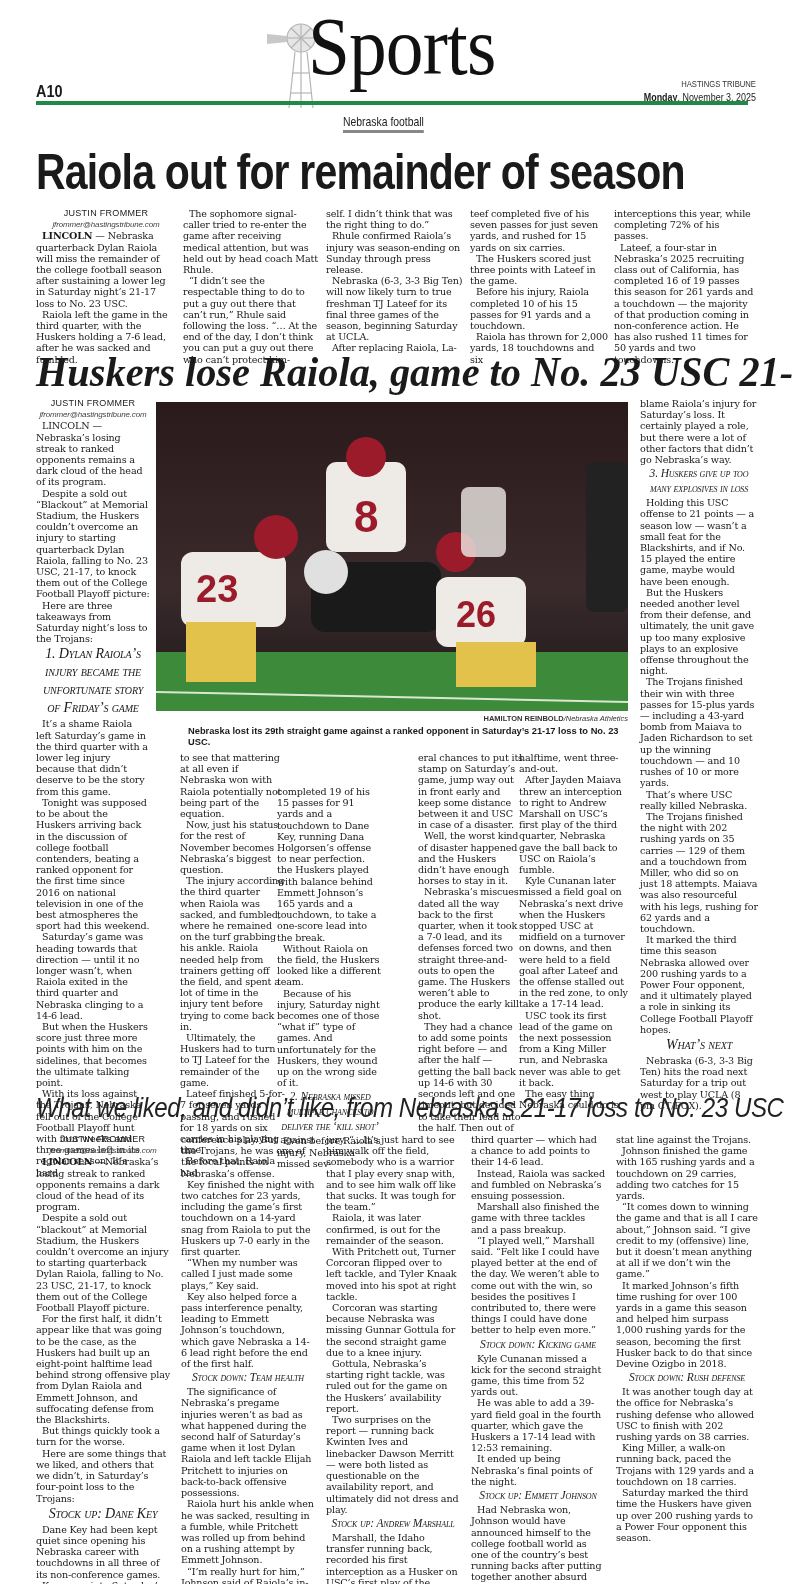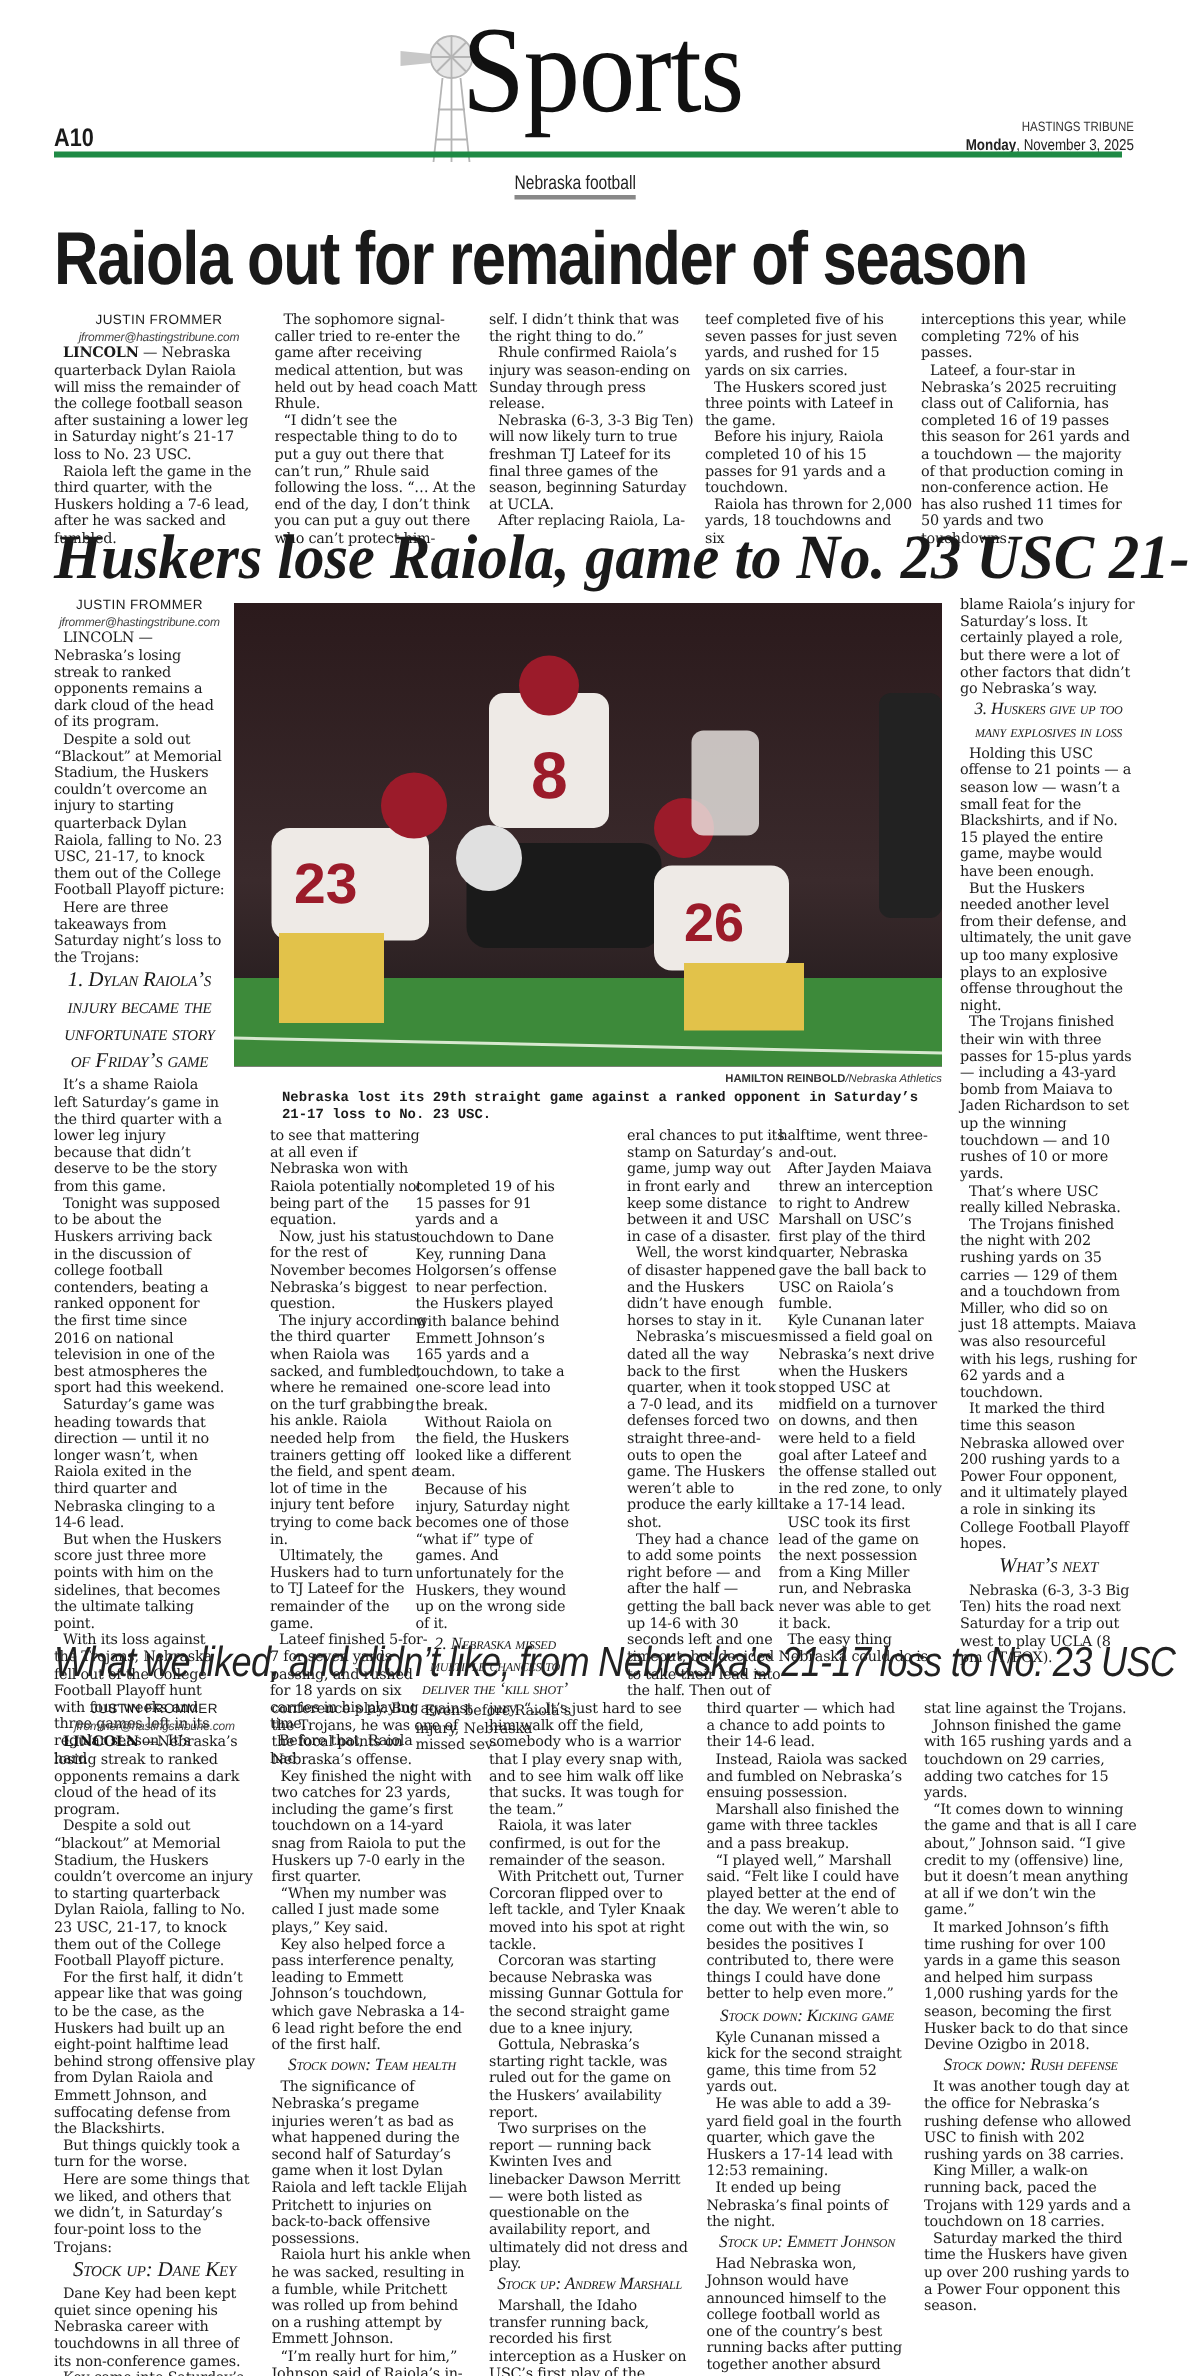--- a/index.html
+++ b/index.html
@@ -20,21 +20,21 @@
   .col p { text-indent: 6px; }
   .byline { font-family: "Liberation Sans", sans-serif; font-weight: normal; font-size: 9px; text-align: center; letter-spacing: 0.3px; }
   .email { font-family: "Liberation Sans", sans-serif; font-style: italic; font-size: 8px; text-align: center; color: #444; }
   .dateline { font-weight: bold; }
   .subhead { font-family: "Liberation Serif", serif; font-style: italic; text-align: center; font-size: 11.5px; line-height: 15px; font-variant: small-caps; margin: 1px 0; }
   .subhead.big { font-size: 14px; line-height: 18px; }
   .photo { position: absolute; left: 156px; top: 402px; width: 472px; height: 309px; overflow: hidden; background: #2a1e1e; }
   .credit { position: absolute; left: 480px; top: 714px; width: 148px; text-align: right; font-family: "Liberation Sans", sans-serif; font-size: 7.5px; color: #333; }
   .credit b { font-weight: bold; }
   .credit i { font-style: italic; }
-  .caption { position: absolute; left: 156px; top: 726px; width: 472px; font-family: Liberation Mono, monospace; font-weight: bold; font-size: 9.3px; line-height: 11px; padding-left: 32px; }
+  .caption { position: absolute; left: 156px; top: 726px; width: 472px; font-family: Liberation Sans, sans-serif; font-weight: bold; font-size: 9.3px; line-height: 11px; padding-left: 32px; }
 </style>
 </head>
 <body>
 
 <div class="masthead">
   <div class="page-num">A10</div>
   <svg class="windmill" viewBox="0 0 55 90">
     <g stroke="#b5b5b5" stroke-width="1.2" fill="none">
       <circle cx="36" cy="20" r="14" fill="#e6e6e6"></circle>
       <line x1="36" y1="6" x2="36" y2="34"></line>

